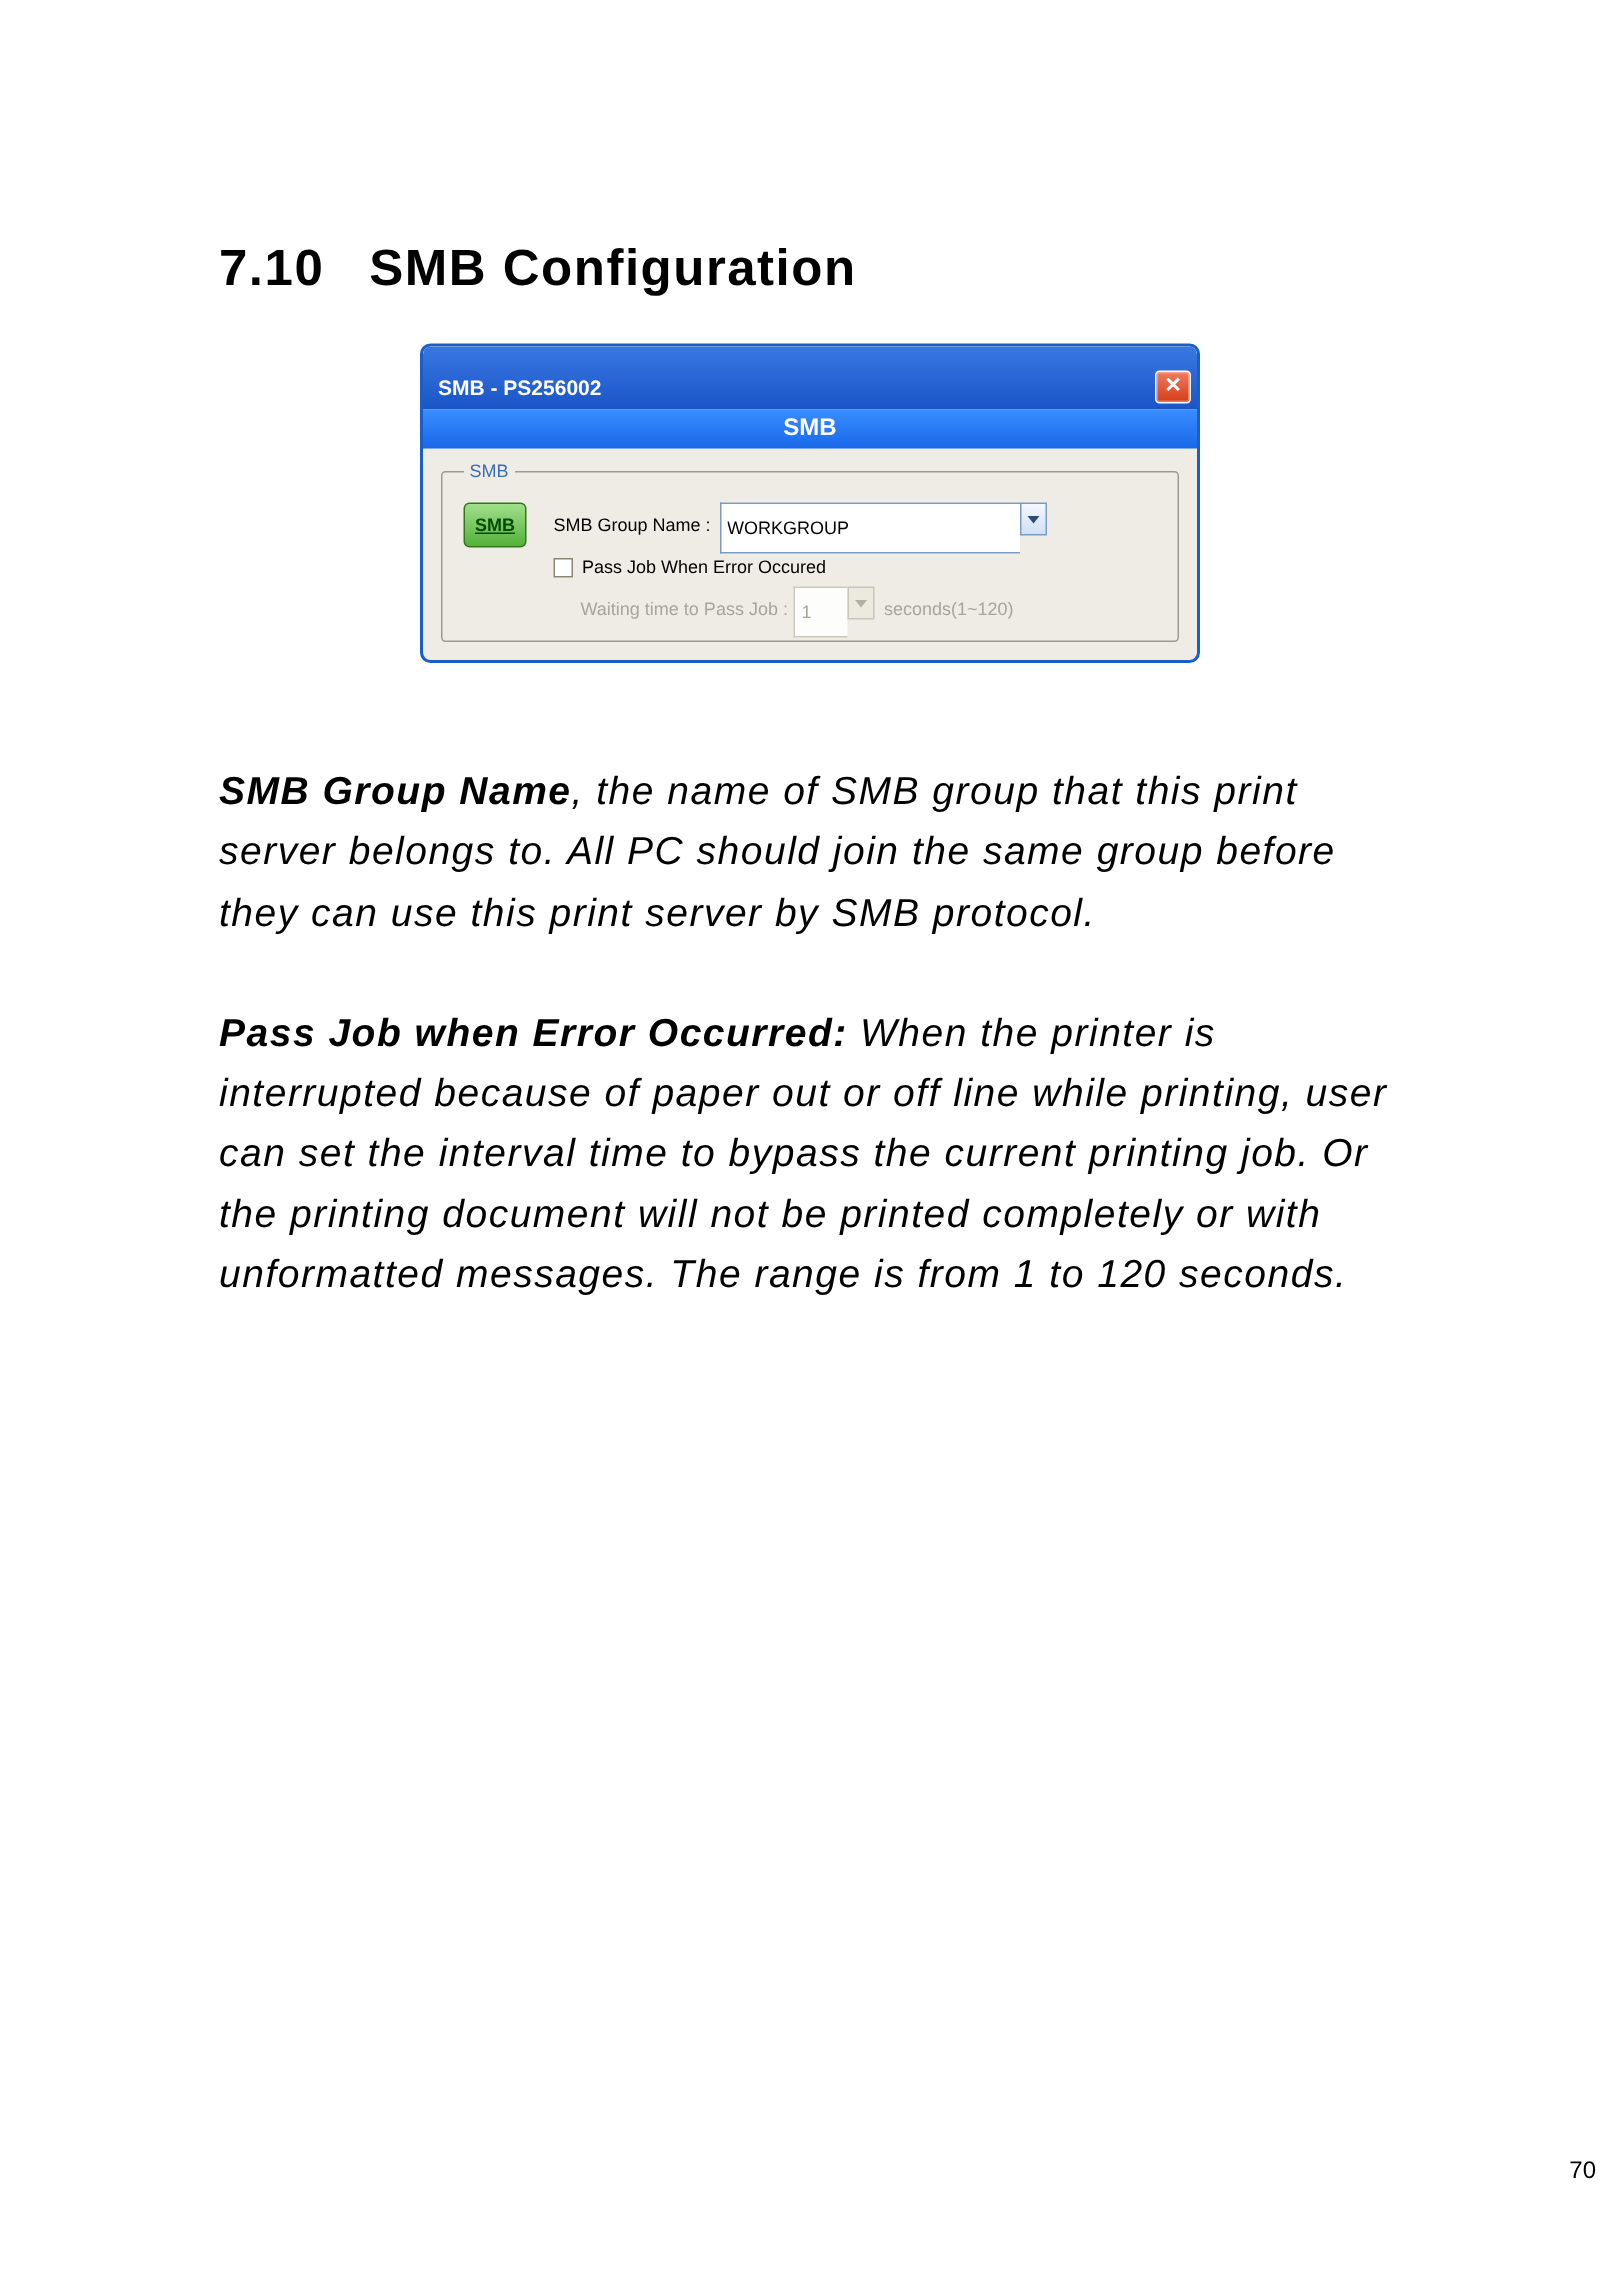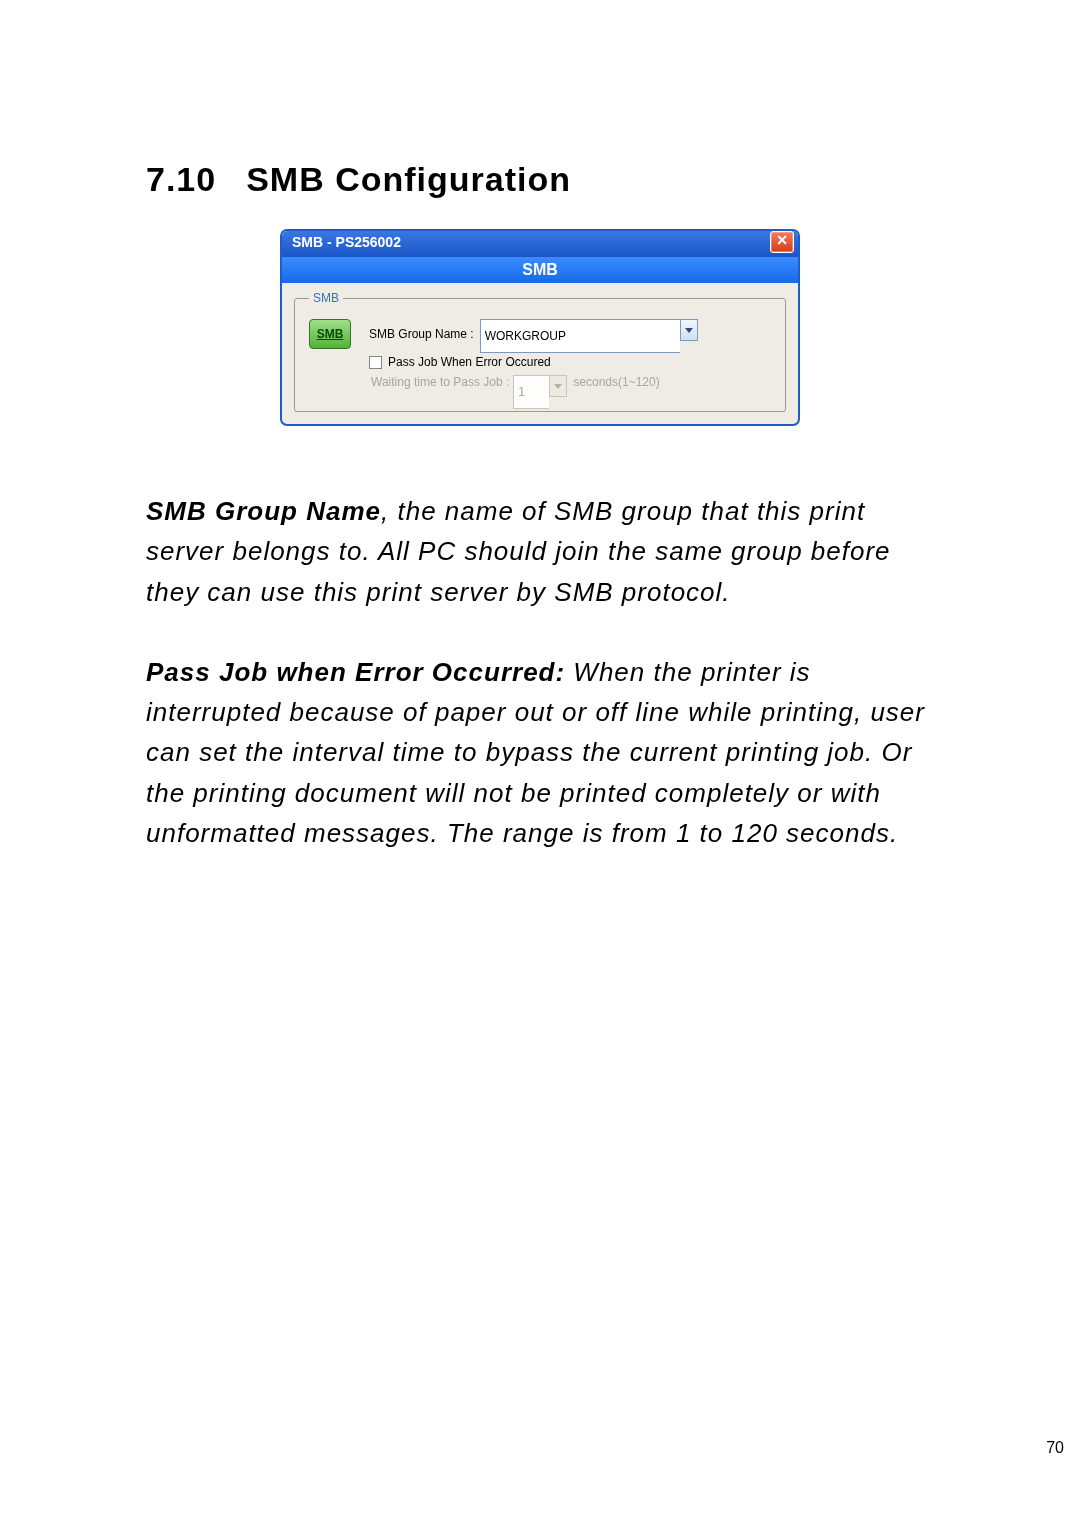--- a/index.html
+++ b/index.html
@@ -38,21 +38,21 @@
     overflow: hidden;
     font-family: Tahoma, Arial, sans-serif;
     font-size: 12px;
     background: #efece5;
   }
   .dlg-titlebar {
     background: linear-gradient(#3978e3, #1a54c6);
     color: #fff;
     font-weight: bold;
     font-size: 14px;
-    padding: 0 4px 4px 10px;
+    padding: 16px 4px 4px 10px;
     display: flex;
     align-items: center;
     justify-content: space-between;
     border-top-left-radius: 5px;
     border-top-right-radius: 5px;
   }
   .dlg-titlebar .title-text { white-space: nowrap; }
   .close-btn {
     width: 22px;
     height: 20px;
@@ -164,24 +164,24 @@
   .chk-box {
     width: 13px; height: 13px;
     border: 1px solid #8a8577;
     background: #fff;
     margin-right: 6px;
     box-sizing: border-box;
   }
 
   .disabled-line {
     display: flex;
-    align-items: flex-start;
+    align-items: flex-end;
     font-size: 12px;
     color: #a8a59a;
-    margin-left: 2px;
+    margin-left: 18px;
   }
   .disabled-line .lbl { color: #a8a59a; margin-right: 4px; }
   .combo.disabled input {
     width: 36px;
     color: #a8a59a;
     background: #fdfdfb;
     border-color: #c9c5b8;
   }
   .combo.disabled .arrow-btn {
     border-color: #c9c5b8;

